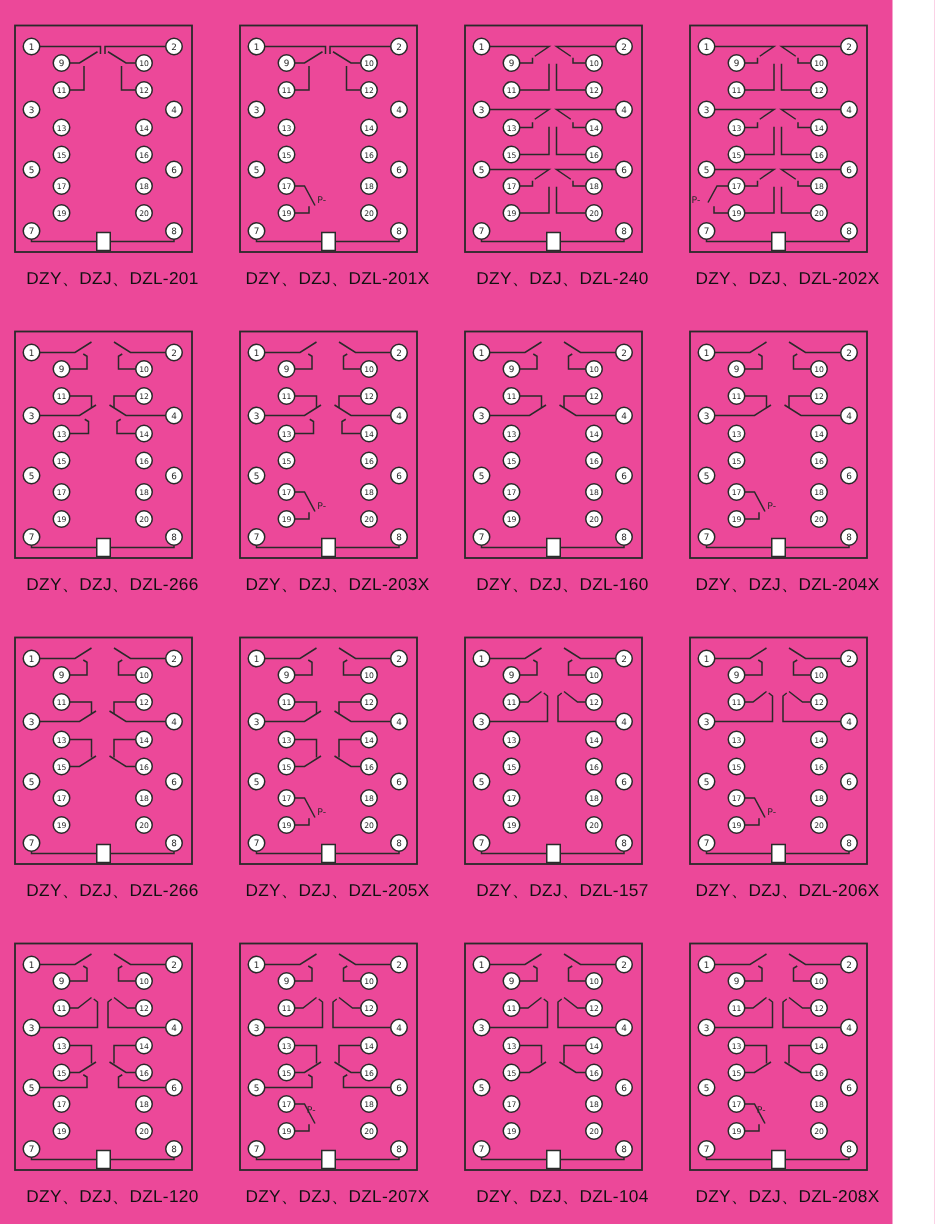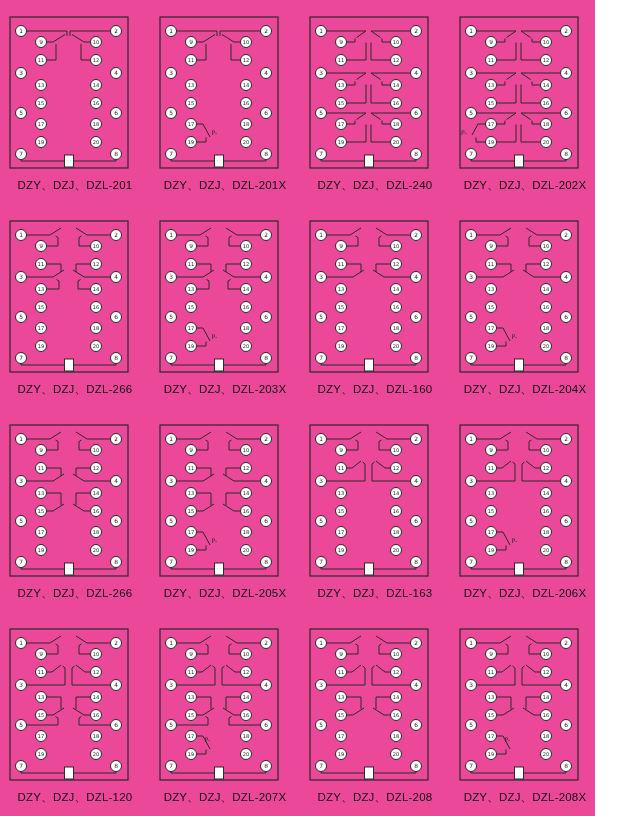--- a/index.html
+++ b/index.html
@@ -699,21 +699,21 @@
           <text x="96" y="99" dy="2.1" text-anchor="middle" font-family="&quot;DejaVu Sans&quot;,&quot;Liberation Sans&quot;,sans-serif" font-size="5.1" fill="#2a2a2a">16</text>
           <circle cx="41" cy="120" r="5.5" fill="#ffffff" stroke="#2a2a2a" stroke-width="1"></circle>
           <text x="41" y="120" dy="2.1" text-anchor="middle" font-family="&quot;DejaVu Sans&quot;,&quot;Liberation Sans&quot;,sans-serif" font-size="5.1" fill="#2a2a2a">17</text>
           <circle cx="96" cy="120" r="5.5" fill="#ffffff" stroke="#2a2a2a" stroke-width="1"></circle>
           <text x="96" y="120" dy="2.1" text-anchor="middle" font-family="&quot;DejaVu Sans&quot;,&quot;Liberation Sans&quot;,sans-serif" font-size="5.1" fill="#2a2a2a">18</text>
           <circle cx="41" cy="138" r="5.5" fill="#ffffff" stroke="#2a2a2a" stroke-width="1"></circle>
           <text x="41" y="138" dy="2.1" text-anchor="middle" font-family="&quot;DejaVu Sans&quot;,&quot;Liberation Sans&quot;,sans-serif" font-size="5.1" fill="#2a2a2a">19</text>
           <circle cx="96" cy="138" r="5.5" fill="#ffffff" stroke="#2a2a2a" stroke-width="1"></circle>
           <text x="96" y="138" dy="2.1" text-anchor="middle" font-family="&quot;DejaVu Sans&quot;,&quot;Liberation Sans&quot;,sans-serif" font-size="5.1" fill="#2a2a2a">20</text>
         </svg>
-      <figcaption>DZY、DZJ、DZL-163</figcaption>
+      <figcaption>DZY、DZJ、DZL-157</figcaption>
     </figure>
 
     <figure class="cell">
       <svg width="150" height="172" viewBox="0 0 150 172">
           <rect x="10" y="13" width="118" height="151" fill="none" stroke="#2a2a2a" stroke-width="1.2"></rect>
           <polyline points="26.5,27 50,27 61,20" fill="none" stroke="#2a2a2a" stroke-width="1"></polyline>
           <polyline points="110.5,27 87,27 76,20" fill="none" stroke="#2a2a2a" stroke-width="1"></polyline>
           <polyline points="46.5,38 58,38 58,29.5 55.5,28" fill="none" stroke="#2a2a2a" stroke-width="1"></polyline>
           <polyline points="90.5,38 79,38 79,29.5 81.5,28" fill="none" stroke="#2a2a2a" stroke-width="1"></polyline>
           <polyline points="46.5,56 52,56 61,49" fill="none" stroke="#2a2a2a" stroke-width="1"></polyline>
@@ -953,21 +953,21 @@
           <text x="96" y="99" dy="2.1" text-anchor="middle" font-family="&quot;DejaVu Sans&quot;,&quot;Liberation Sans&quot;,sans-serif" font-size="5.1" fill="#2a2a2a">16</text>
           <circle cx="41" cy="120" r="5.5" fill="#ffffff" stroke="#2a2a2a" stroke-width="1"></circle>
           <text x="41" y="120" dy="2.1" text-anchor="middle" font-family="&quot;DejaVu Sans&quot;,&quot;Liberation Sans&quot;,sans-serif" font-size="5.1" fill="#2a2a2a">17</text>
           <circle cx="96" cy="120" r="5.5" fill="#ffffff" stroke="#2a2a2a" stroke-width="1"></circle>
           <text x="96" y="120" dy="2.1" text-anchor="middle" font-family="&quot;DejaVu Sans&quot;,&quot;Liberation Sans&quot;,sans-serif" font-size="5.1" fill="#2a2a2a">18</text>
           <circle cx="41" cy="138" r="5.5" fill="#ffffff" stroke="#2a2a2a" stroke-width="1"></circle>
           <text x="41" y="138" dy="2.1" text-anchor="middle" font-family="&quot;DejaVu Sans&quot;,&quot;Liberation Sans&quot;,sans-serif" font-size="5.1" fill="#2a2a2a">19</text>
           <circle cx="96" cy="138" r="5.5" fill="#ffffff" stroke="#2a2a2a" stroke-width="1"></circle>
           <text x="96" y="138" dy="2.1" text-anchor="middle" font-family="&quot;DejaVu Sans&quot;,&quot;Liberation Sans&quot;,sans-serif" font-size="5.1" fill="#2a2a2a">20</text>
         </svg>
-      <figcaption>DZY、DZJ、DZL-208</figcaption>
+      <figcaption>DZY、DZJ、DZL-104</figcaption>
     </figure>
 
     <figure class="cell">
       <svg width="150" height="172" viewBox="0 0 150 172">
           <rect x="10" y="13" width="118" height="151" fill="none" stroke="#2a2a2a" stroke-width="1.2"></rect>
           <polyline points="26.5,27 50,27 61,20" fill="none" stroke="#2a2a2a" stroke-width="1"></polyline>
           <polyline points="110.5,27 87,27 76,20" fill="none" stroke="#2a2a2a" stroke-width="1"></polyline>
           <polyline points="46.5,38 58,38 58,29.5 55.5,28" fill="none" stroke="#2a2a2a" stroke-width="1"></polyline>
           <polyline points="90.5,38 79,38 79,29.5 81.5,28" fill="none" stroke="#2a2a2a" stroke-width="1"></polyline>
           <polyline points="46.5,56 52,56 61,49" fill="none" stroke="#2a2a2a" stroke-width="1"></polyline>

